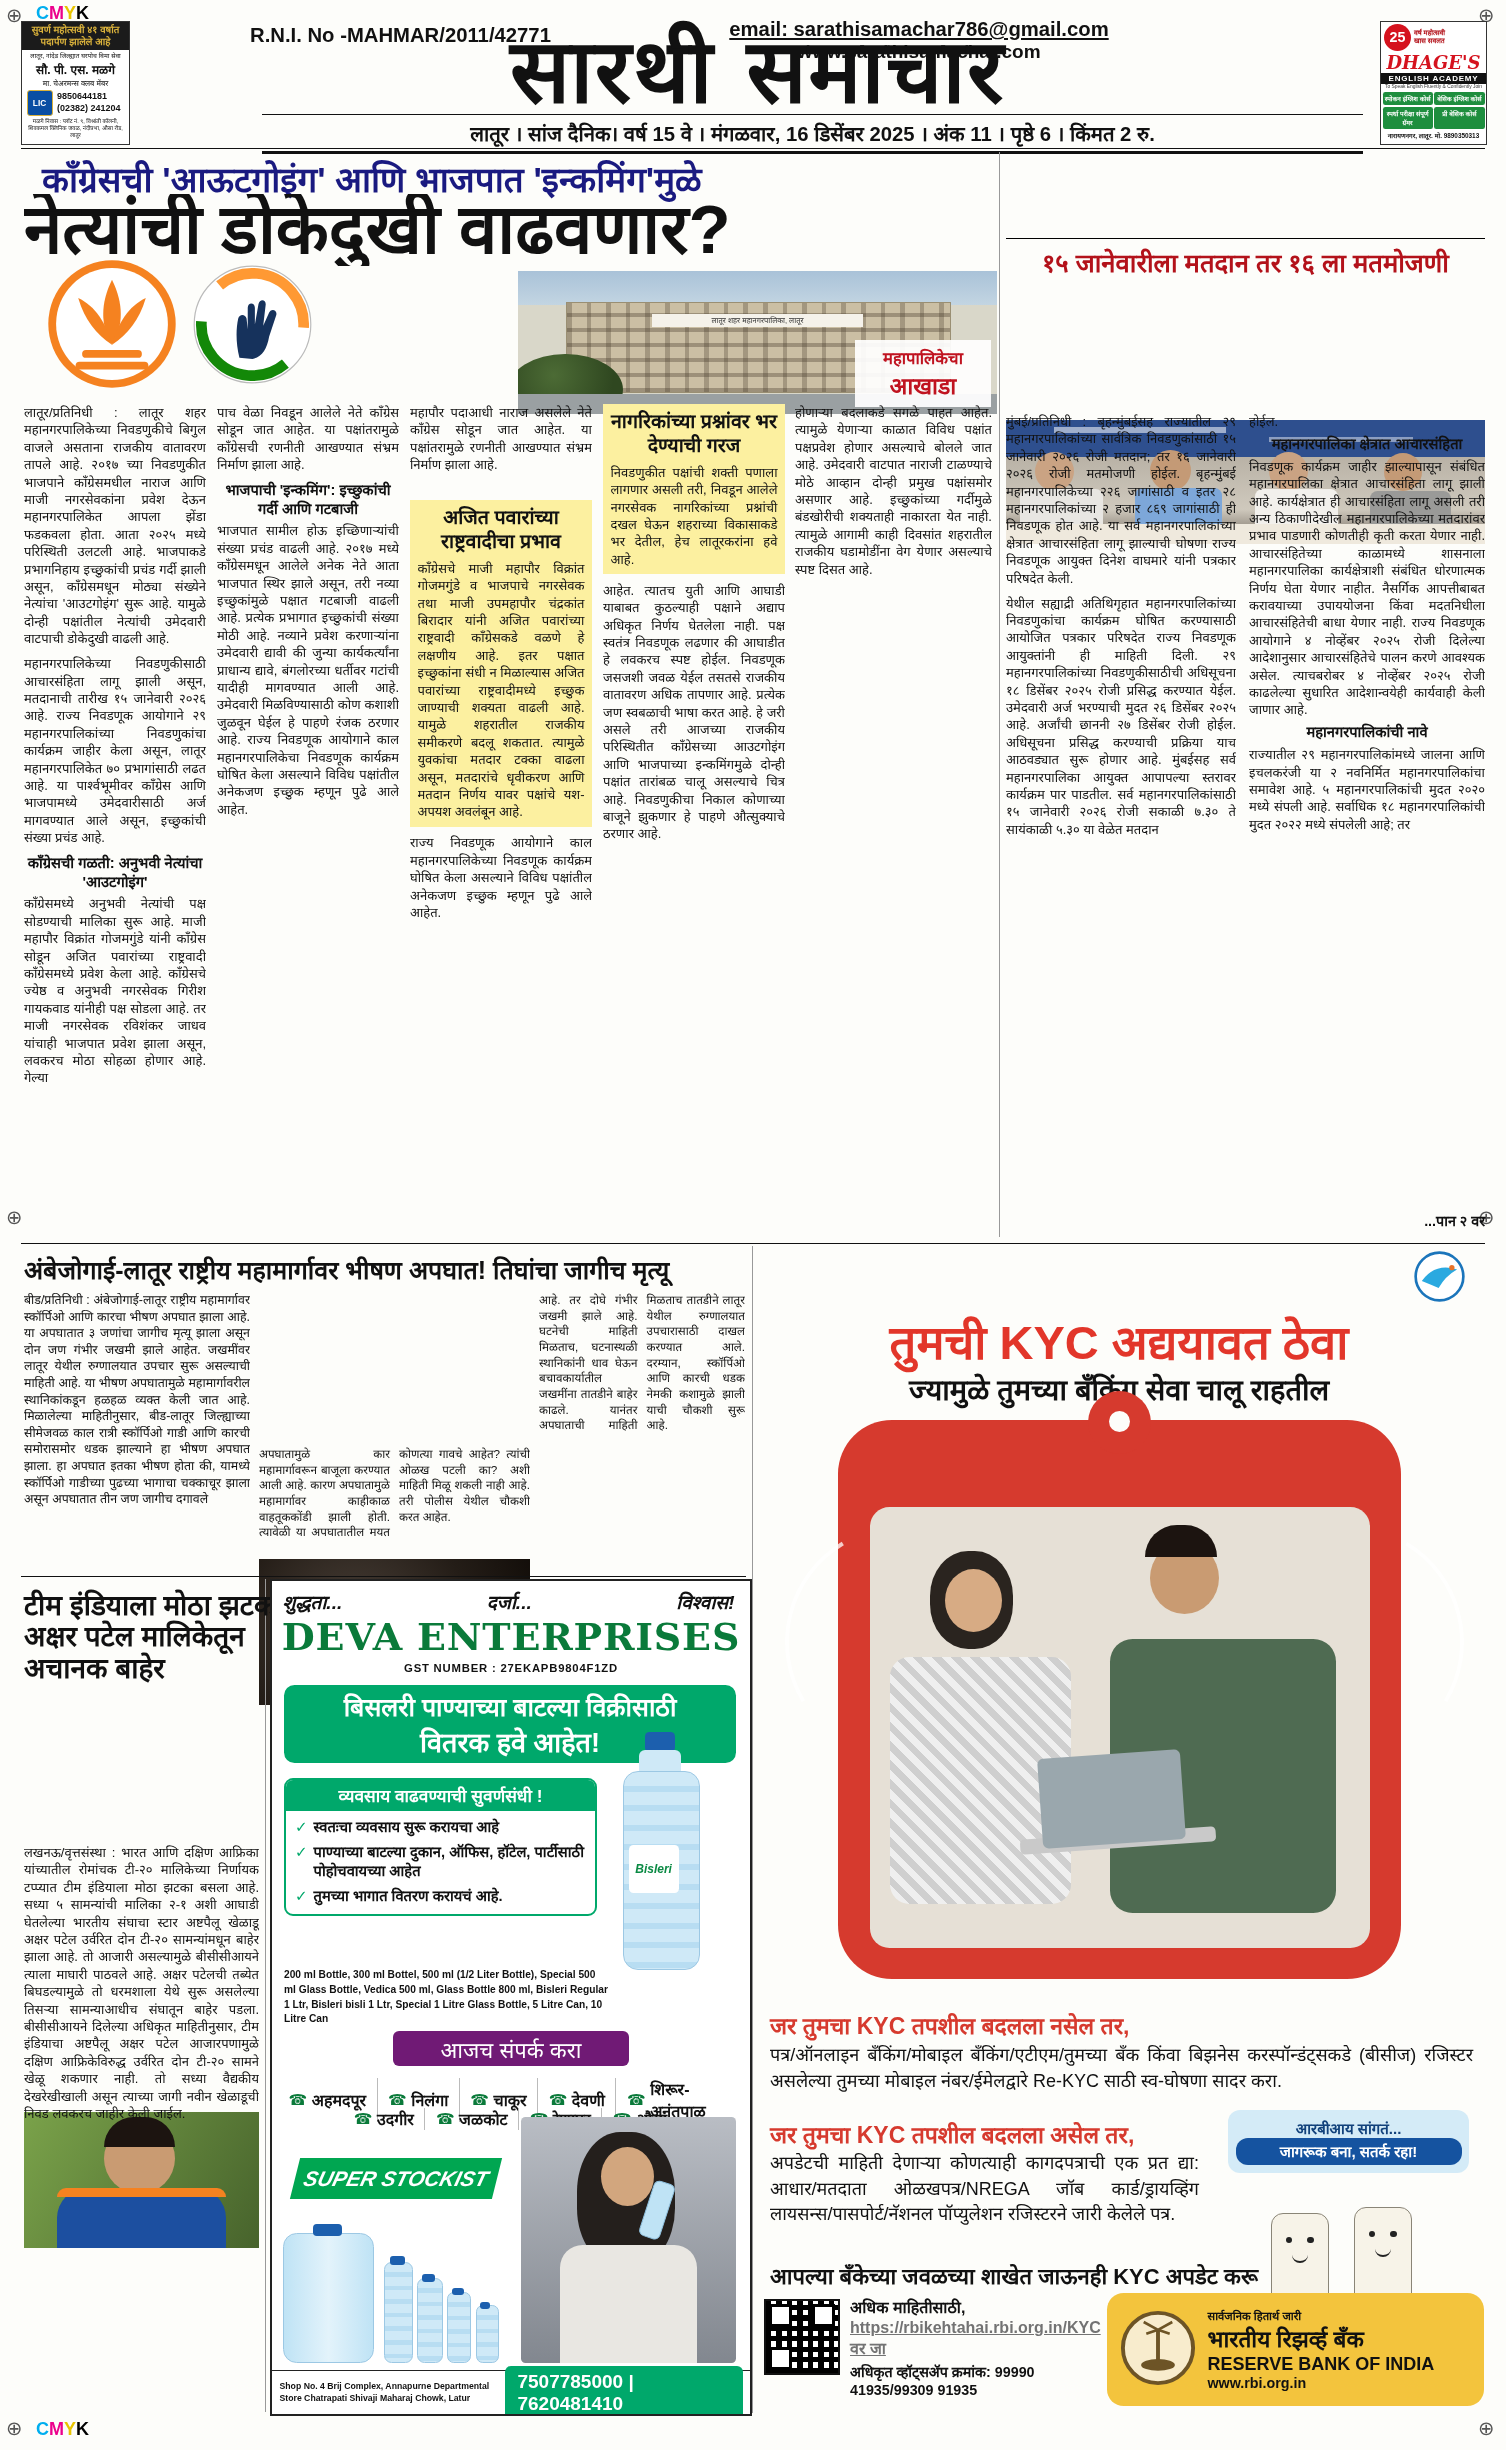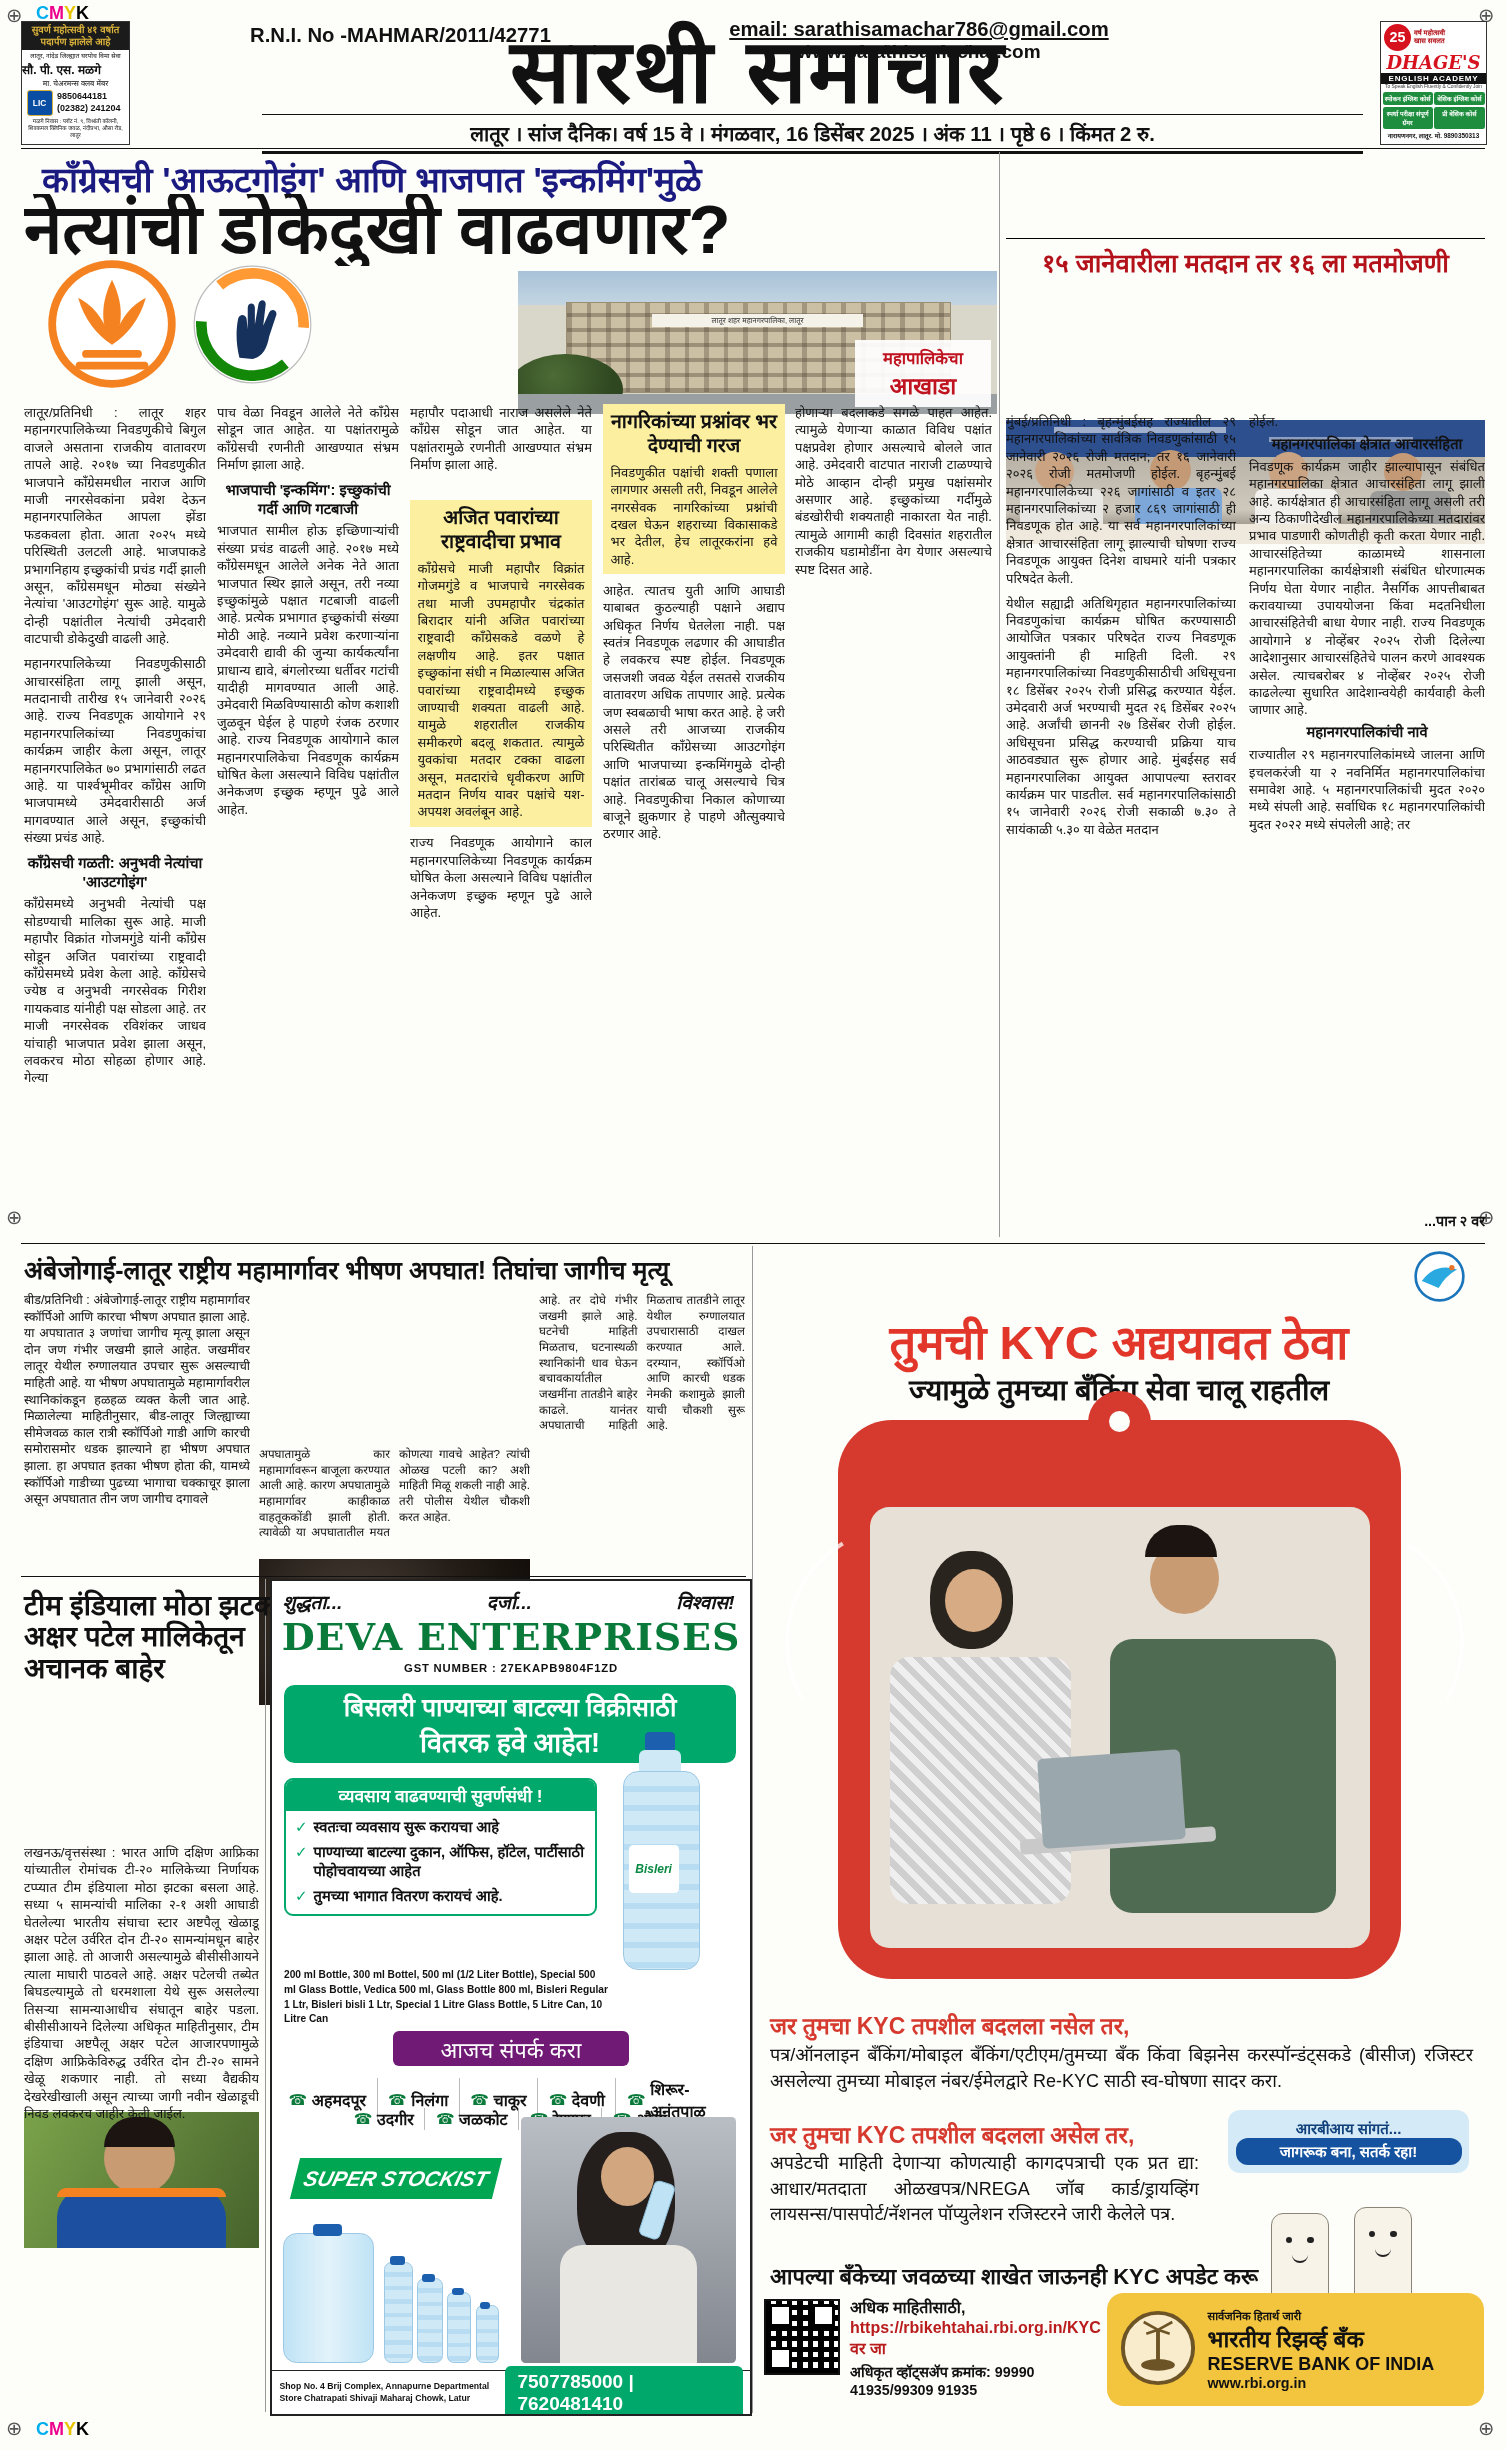--- a/index.html
+++ b/index.html
@@ -50,21 +50,21 @@
 
   <div class="abs" style="left:250px;top:24px;font-size:20.3px;font-weight:bold">R.N.I. No -MAHMAR/2011/42771</div>
   <div class="abs" style="left:723px;top:18px;width:392px;text-align:center">
     <div style="font-size:20.3px;font-weight:bold;text-decoration:underline">email: sarathisamachar786@gmail.com</div>
     <div style="font-size:19px;font-weight:bold">www.sarathisamachar.com</div>
   </div>
 
   <div class="abs" style="left:21px;top:21px;width:107px;height:122px;border:1.1px solid #333;background:#fff;overflow:hidden">
     <div style="background:#1b1b1b;color:#d9b13b;font-size:9.8px;font-weight:bold;text-align:center;padding:2.3px 1.5px;line-height:1.2">सुवर्ण महोत्सवी ४१ वर्षात पदार्पण झालेले आहे</div>
     <div style="font-size:6.4px;text-align:center;padding:0.8px 0">लातूर, नांदेड जिल्ह्यात घरपोच विमा सेवा</div>
-    <div style="font-size:12px;font-weight:bold;text-align:left">सौ. पी. एस. मळगे</div>
+    <div style="font-size:12px;font-weight:bold;text-align:center">सौ. पी. एस. मळगे</div>
     <div style="font-size:7.5px;text-align:center">मा. चेअरमन्स क्लब मेंबर</div>
     <div style="display:flex;align-items:center;gap:4.5px;padding:2.3px 4.5px">
       <div style="width:24px;height:24px;background:#0a4ea3;border:1.1px solid #d9b13b;border-radius:3px;color:#fff;font-size:8.3px;font-weight:bold;display:flex;align-items:center;justify-content:center">LIC</div>
       <div style="font-size:9px;font-weight:bold;line-height:1.3">
         <div>9850644181</div>
         <div>(02382) 241204</div>
       </div>
     </div>
     <div style="font-size:5.6px;text-align:center;line-height:1.25;padding:0 2.3px">मळगे निवास : प्लॉट नं. ९, विश्रांती कॉलनी, शिवकमल क्लिनिक जवळ, नंदीप्रभा, औसा रोड, लातूर</div>
   </div>
@@ -385,21 +385,21 @@
 
   <div class="abs" style="left:770px;top:2260px;width:527px;font-size:22px;font-weight:800">आपल्या बँकेच्या जवळच्या शाखेत जाऊनही KYC अपडेट करू शकता.</div>
 
   <div class="abs" style="left:764px;top:2299px;width:72px;height:72px;border:2.3px solid #111;background-image:repeating-linear-gradient(0deg,#000 0 5.3px,transparent 5.3px 10.5px),repeating-linear-gradient(90deg,#000 0 5.3px,#fff 5.3px 10.5px)">
     <div class="abs" style="left:3px;top:3px;width:16.6px;height:16.6px;background:#fff;border:3.8px solid #000"></div>
     <div class="abs" style="right:3px;top:3px;width:16.6px;height:16.6px;background:#fff;border:3.8px solid #000"></div>
     <div class="abs" style="left:3px;bottom:3px;width:16.6px;height:16.6px;background:#fff;border:3.8px solid #000"></div>
   </div>
   <div class="abs" style="left:850px;top:2296px;width:249px">
     <div style="font-size:16px;font-weight:bold">अधिक माहितीसाठी,</div>
-    <div style="font-size:16px;font-weight:bold;color:#b91c1c;line-height:1.3">https://rbikehtahai.rbi.org.in/KYC वर जा</div>
+    <div style="font-size:16px;font-weight:bold;color:#737373;text-decoration:underline;line-height:1.3">https://rbikehtahai.rbi.org.in/KYC वर जा</div>
     <div style="font-size:14.3px;font-weight:bold;margin-top:3px;line-height:1.3">अधिकृत व्हॉट्सॲप क्रमांक: 99990 41935/99309 91935</div>
   </div>
 
   <div class="abs" style="left:1107px;top:2293px;width:377px;height:113px;background:#f3c43d;border-radius:16.6px;display:flex;align-items:center;gap:10.5px;padding:0 12px;box-sizing:border-box">
     <div>
       <svg viewBox="0 0 60 60" width="78" height="78">
         <circle cx="30" cy="30" r="27" fill="#f8eccd" stroke="#6d5426" stroke-width="3"></circle>
         <rect x="28.5" y="16" width="3" height="24" fill="#6d5426"></rect>
         <path d="M30 16 L19 10 M30 16 L41 10 M30 16 L21 19 M30 16 L39 19" stroke="#6d5426" stroke-width="2" fill="none"></path>
         <ellipse cx="30" cy="43" rx="13" ry="4.5" fill="#6d5426"></ellipse>

